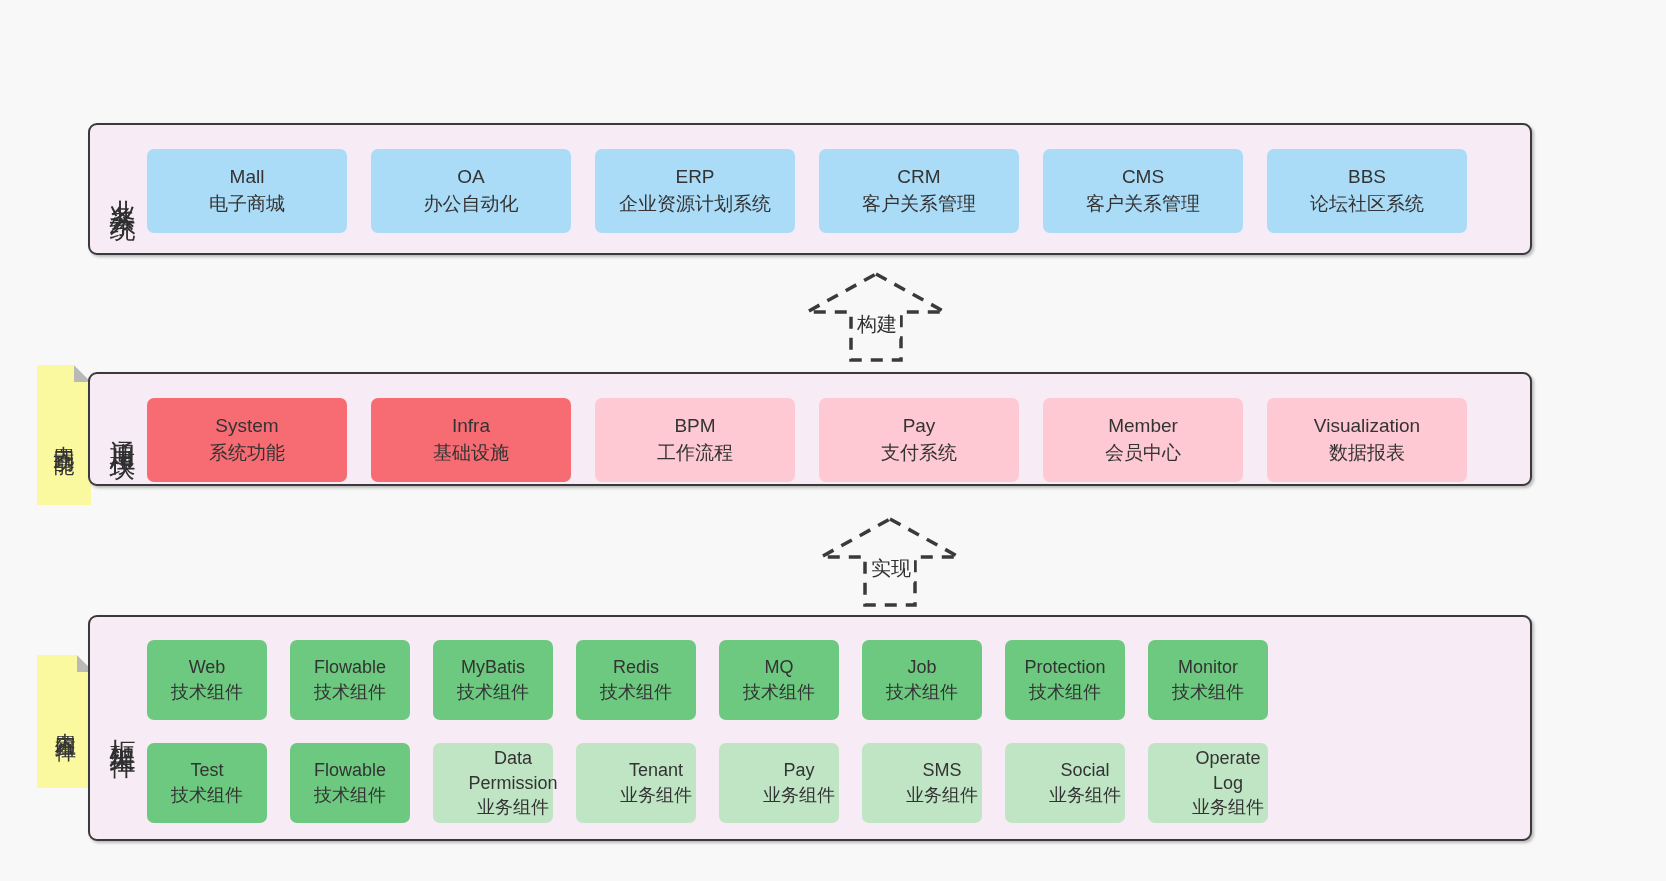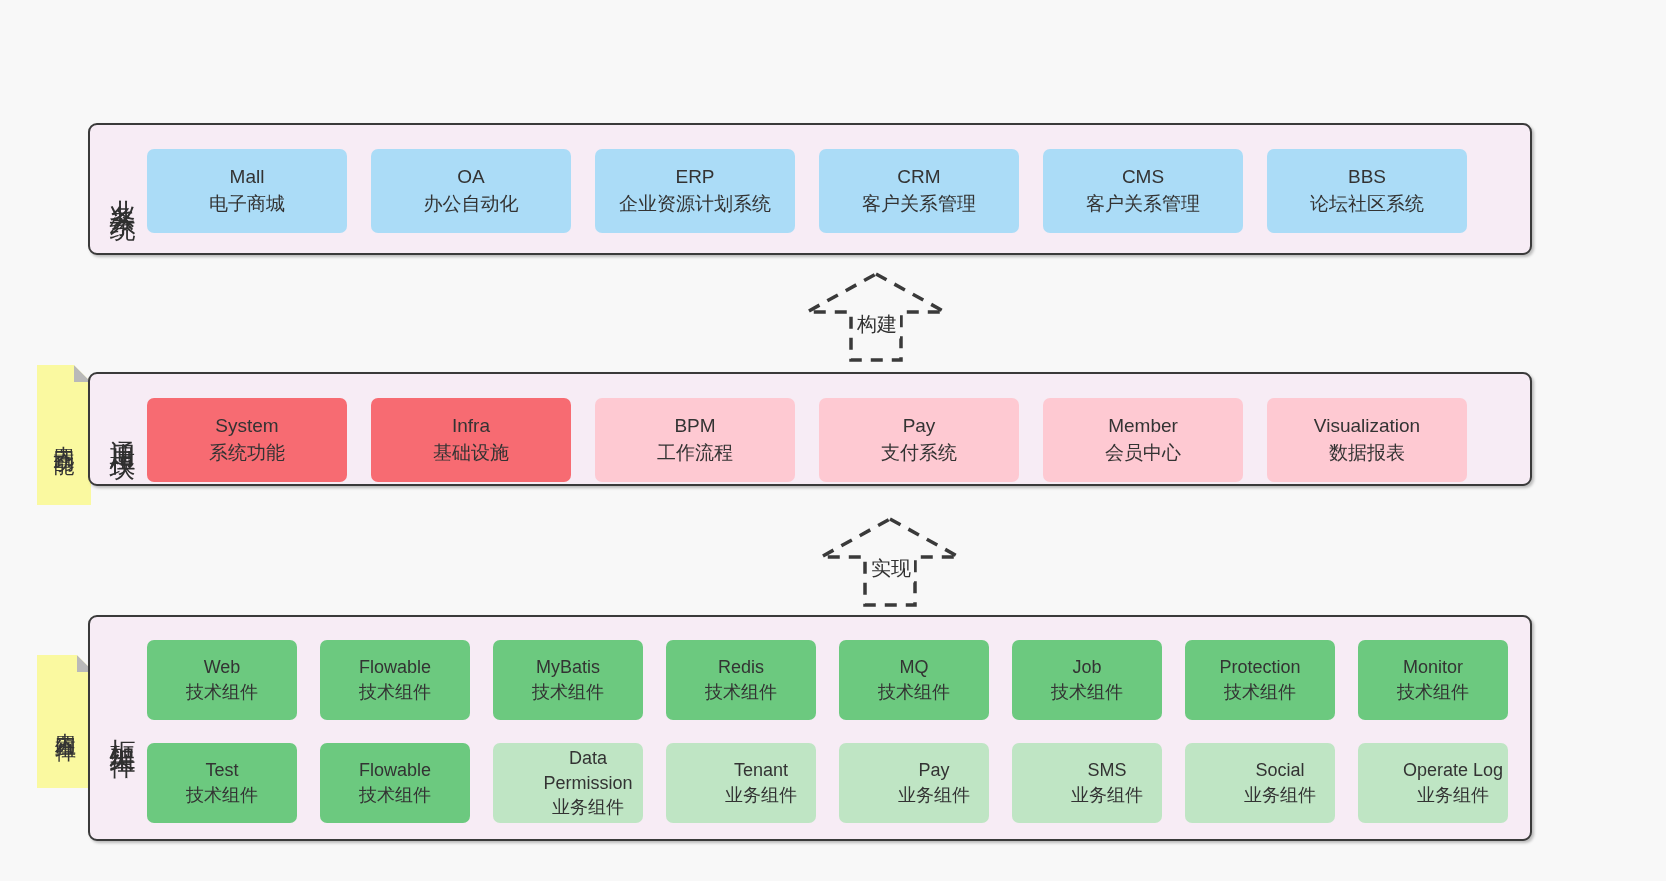--- a/index.html
+++ b/index.html
@@ -47,21 +47,21 @@
   .box{
     border-radius:7px;
     display:flex;flex-direction:column;
     align-items:center;justify-content:center;
     text-align:center;
     line-height:1.42;
     box-sizing:border-box;
     padding:2px 4px;
   }
   .row-6 .box{width:200px;height:84px;font-size:19px;}
-  .row-8 .box{width:150px;height:80px;font-size:18px;line-height:1.38;}
+  .row-8 .box{width:120px;height:80px;font-size:18px;line-height:1.38;}
   .blue{background:#abdcf7;}
   .red{background:#f76b72;}
   .pink{background:#fec9d2;}
   .green{background:#6cc97f;}
   .lightgreen{background:#bfe5c4;padding-left:44px;}
   
   .note{
     position:absolute;
     background:#faf9a0;
     clip-path:polygon(0 0,calc(100% - 17px) 0,100% 17px,100% 100%,0 100%);

